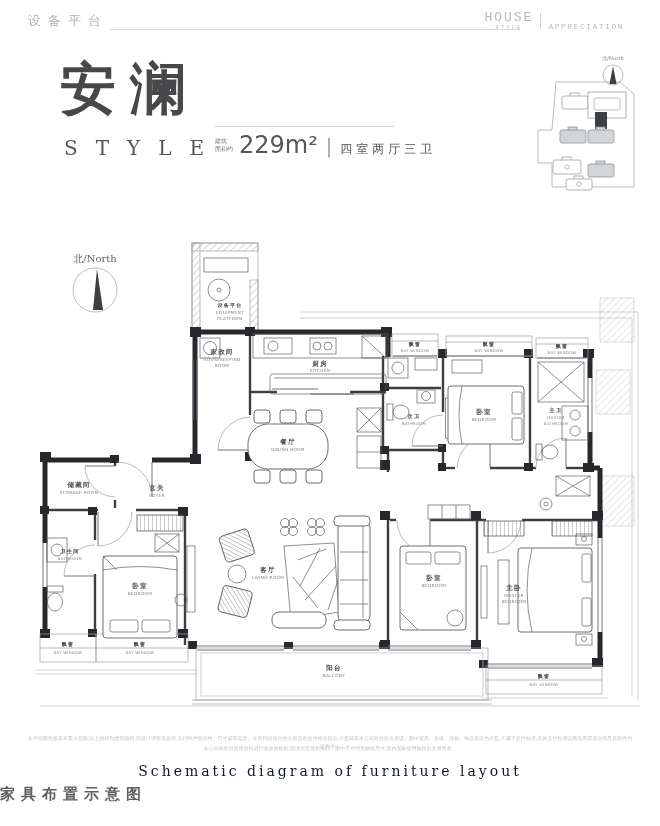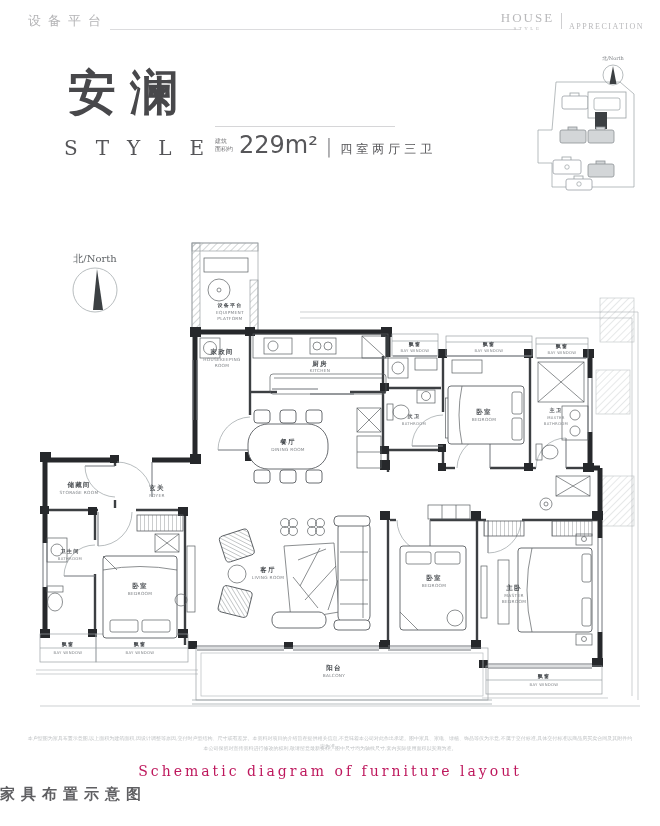--- a/index.html
+++ b/index.html
@@ -4,46 +4,46 @@
 <style>
   html,body{margin:0;padding:0;background:#ffffff;}
   .page{position:relative;width:660px;height:826px;background:#fff;overflow:hidden;
         font-family:"DejaVu Sans",sans-serif;}
   svg{position:absolute;left:0;top:0;}
 
   
   .eyebrow{position:absolute;left:28px;top:12px;font-family:"DejaVu Serif",serif;
            font-size:13px;letter-spacing:7px;color:#b4b4b6;}
   .h-rule{position:absolute;left:110px;top:29px;width:410px;height:1px;background:#dcdcde;}
-  .brand{position:absolute;right:16px;top:10px;display:flex;align-items:center;gap:7px;
-         color:#b9b9bb;font-family:Liberation Serif, serif;}
+  .brand{position:absolute;right:36px;top:10px;display:flex;align-items:center;gap:7px;
+         color:#b9b9bb;font-family:Liberation Mono, monospace;}
   .brand-col{display:flex;flex-direction:column;align-items:center;line-height:1;}
   .brand-main{font-size:13px;letter-spacing:2px;}
   .brand-sub{font-size:5px;letter-spacing:2.5px;margin-top:2px;}
   .brand-bar{width:1px;height:16px;background:#cfcfd1;}
   .brand-right{font-size:8px;letter-spacing:1.5px;margin-top:12px;}
 
   
-  .unit-name{position:absolute;left:60px;top:60px;margin:8px;font-family:"DejaVu Serif",serif;
-             font-size:48px;font-weight:700;letter-spacing:14px;color:#48484b;line-height:1;}
+  .unit-name{position:absolute;left:60px;top:60px;margin:0;font-family:"DejaVu Serif",serif;
+             font-size:56px;font-weight:700;letter-spacing:14px;color:#48484b;line-height:1;}
   .unit-type{position:absolute;left:64px;top:138px;font-family:"DejaVu Serif",serif;
              font-size:20px;letter-spacing:18px;color:#555558;line-height:1;}
   .t-line{position:absolute;left:215px;top:126px;width:180px;height:1px;background:#d6d6d8;}
   .area-row{position:absolute;left:215px;top:133px;display:flex;align-items:flex-end;gap:6px;color:#565659;justify-content:center;}
   .area-prefix{display:flex;flex-direction:column;font-size:6px;color:#77777a;line-height:1.35;padding-bottom:4px;}
   .area-val{font-size:24px;line-height:1;}
   .area-sep{font-size:19px;color:#a0a0a3;padding:0 2px 1px 2px;line-height:1;}
   .area-spec{font-size:12px;letter-spacing:4px;padding-bottom:2px;line-height:1;}
 
   
   .disc{position:absolute;left:4%;width:92%;text-align:center;font-size:5px;
         color:#bfc2c4;line-height:8px;margin:0;}
   .disc1{top:734px;} .disc2{top:744px;}
   .cap-en{position:absolute;top:763px;width:100%;text-align:center;font-family:"DejaVu Serif",serif;
-          font-size:14px;letter-spacing:3px;color:#be185d;}
+          font-size:14px;letter-spacing:3px;color:#0f172a;}
   .cap-zh{position:absolute;top:785px;width:100%;text-align:left;font-size:15px;
           letter-spacing:6px;color:#5f5f62;font-weight:600;}
 
   
   .w5{stroke:#26282b;stroke-width:5;fill:none;}
   .w3{stroke:#3c3f42;stroke-width:2.4;fill:none;}
   .w1{stroke:#70757a;stroke-width:1;fill:none;}
   .w07{stroke:#9aa0a4;stroke-width:0.7;fill:none;}
   .lite{stroke:#b8bcbf;stroke-width:0.7;fill:none;}
   .blk{fill:#26282b;stroke:none;}

